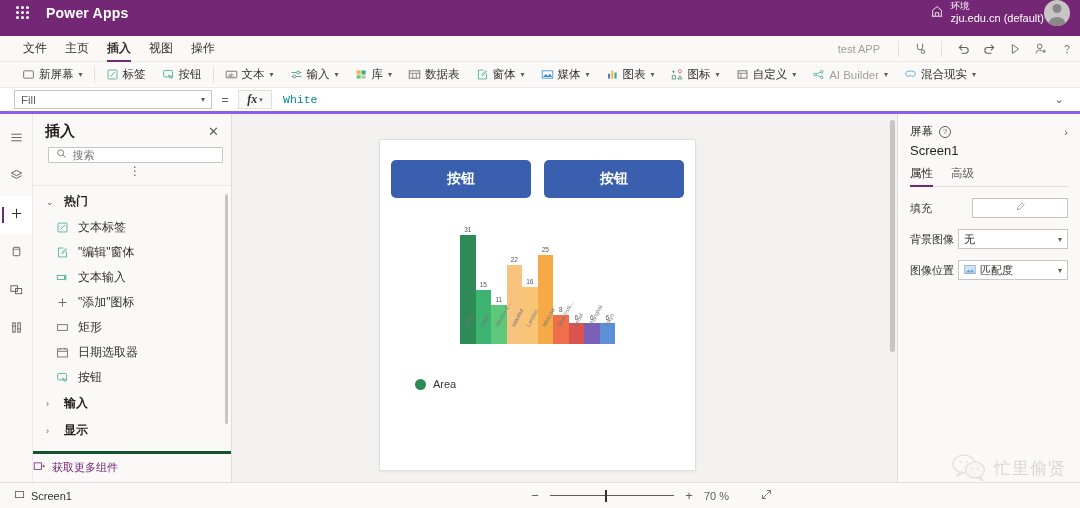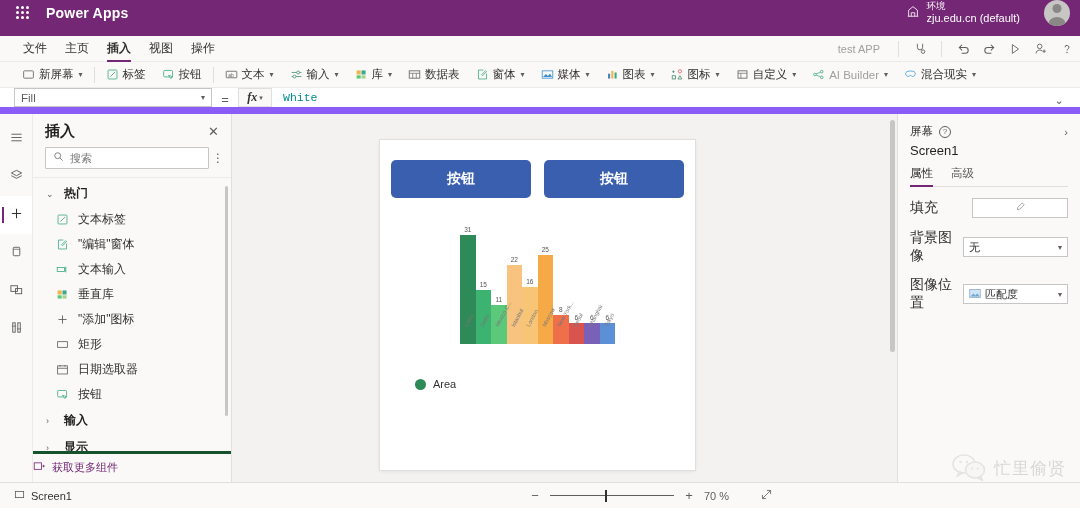--- a/index.html
+++ b/index.html
@@ -15,21 +15,21 @@
   
   .topbar {
     height: 36px; background: #742774; display: flex; align-items: center;
     padding: 0 10px 11px 8px; color: #fff;
   }
   .waffle { width: 28px; height: 36px; display:flex; align-items:center; justify-content:center; cursor:pointer; }
   .waffle .grid { display: grid; grid-template-columns: repeat(3, 3px); grid-template-rows: repeat(3, 3px); gap: 2px; }
   .waffle .grid i { width: 3px; height: 3px; background: #fff; border-radius: 50%; display:block; }
   .brand { font-size: 14px; font-weight: bold; margin-left: 10px; letter-spacing: .2px; }
   .topbar .spacer { flex: 1; }
-  .envblock { display:flex; align-items:center; gap:6px; margin-right: 24px; }
+  .envblock { display:flex; align-items:center; gap:6px; margin-right: 0; }
   .env-icon { font-size: 13px; opacity: .95; }
   .envtext { line-height: 1.15; }
   .envtext .l1 { font-size: 9.5px; opacity: .95; }
   .envtext .l2 { font-size: 11px; }
   .avatar {
     width: 26px; height: 26px; border-radius: 50%;
     background: #c8c6c4; position: relative; overflow: hidden; cursor: pointer;
   }
   .avatar::before { content:''; position:absolute; left:50%; top:4px; transform:translateX(-50%); width:9px; height:9px; border-radius:50%; background:#8a8886; }
   .avatar::after { content:''; position:absolute; left:50%; bottom:-4px; transform:translateX(-50%); width:17px; height:13px; border-radius:50% 50% 0 0; background:#8a8886; }
@@ -58,22 +58,22 @@
   .rb { display: flex; align-items: center; gap: 4px; padding: 2px 8px; cursor: pointer; white-space: nowrap; color:#323130; }
   .rb .cap { color: #323130; }
   .rb.dim .cap { color: #a19f9d; }
   .rb .chev { color:#605e5c; font-size: 8px; margin-left: 1px; }
   .rb-sep { width: 1px; height: 16px; background: #e1dfdd; margin: 0 3px; }
   .ic { width: 13px; height: 13px; display:inline-flex; align-items:center; justify-content:center; }
   .ic svg { display:block; }
 
   
   .fbar {
-    height: 26px; background: #fff; display: flex; align-items: flex-end; gap: 0;
-    padding: 0 10px 0 14px; border-bottom: 7px solid #8b5cf6;
+    height: 26px; background: #fff; display: flex; align-items: center; gap: 0;
+    padding: 0 10px 0 14px; border-bottom: 3px solid #8b5cf6;
   }
   .propsel {
     width: 198px; height: 19px; border: 1px solid #c8c6c4; background:#fff;
     display:flex; align-items:center; padding: 0 6px; font-size: 11.5px; color:#605e5c;
     justify-content: space-between; cursor:pointer;
   }
   .propsel .chv { font-size: 8px; color:#605e5c; }
   .eq { width: 26px; text-align: center; color: #605e5c; font-size: 13px; }
   .fxbox {
     width: 34px; height: 19px; border:1px solid #e1dfdd; background:#faf9f8;
@@ -97,21 +97,21 @@
     height: 38px; display:flex; align-items:center; justify-content:center; position: relative; cursor: pointer; color:#605e5c;
   }
   .rail-item.active { background:#fff; }
   .rail-item.active::before { content:''; position:absolute; left:2px; top:11px; bottom:11px; width:2px; background:#742774; }
 
   
   .panel { width: 199px; background: #faf9f8; border-right: 1px solid #e1dfdd; display:flex; flex-direction: column; }
   .panel-head { display:flex; align-items:center; justify-content: space-between; padding: 8px 10px 4px 12px; }
   .panel-title { font-size: 15px; font-weight: bold; color:#201f1e; }
   .panel-close { color:#605e5c; font-size: 13px; cursor:pointer; padding: 0 2px; }
-  .srchrow { display:flex; align-items:center; gap:2px; padding: 2px 6px 8px 12px; }
+  .srchrow { display:flex; align-items:center; gap:2px; padding: 2px 6px 8px 12px; flex-direction: column; }
   .srch {
     flex:1; height: 22px; border:1px solid #c8c6c4; background:#fff; display:flex; align-items:center;
     gap: 6px; padding: 0 7px; border-radius: 1px;
   }
   .srch input { border:0; outline:0; font-size: 11px; color:#605e5c; width: 100%; font-family: inherit; background:transparent; }
   .kebab { width: 14px; text-align:center; color:#605e5c; cursor:pointer; font-size: 12px; letter-spacing: 0; line-height: 1; }
   .list { flex: 1; overflow: hidden; position: relative; border-top: 1px solid #edebe9; padding-top: 2px; }
   .grp { display:flex; align-items:center; gap:8px; padding: 5px 10px 5px 13px; cursor: pointer; }
   .grp .cv { color:#605e5c; font-size: 9px; width: 10px; display:inline-block; }
   .grp .gl { font-weight: bold; font-size: 12px; color:#201f1e; }
@@ -154,21 +154,21 @@
   .prop-head { display:flex; align-items:center; justify-content: space-between; }
   .prop-head-l { display:flex; align-items:center; gap: 6px; font-size: 11.5px; color:#323130; }
   .help-c { width: 12px; height: 12px; border: 1px solid #605e5c; border-radius: 50%; font-size: 8px; color:#605e5c; display:inline-flex; align-items:center; justify-content:center; }
   .prop-collapse { color:#605e5c; font-size: 11px; cursor:pointer; }
   .prop-name { font-size: 13px; color:#201f1e; margin: 4px 0 8px 0; }
   .ptabs { display:flex; gap: 18px; border-bottom: 1px solid #e1dfdd; }
   .ptab { font-size: 11.5px; padding-bottom: 5px; cursor:pointer; color:#605e5c; position:relative; }
   .ptab.active { color:#201f1e; }
   .ptab.active::after { content:''; position:absolute; left:0; right:0; bottom:-1px; height:2px; background:#742774; }
   .prow { display:flex; align-items:center; justify-content: space-between; margin-top: 11px; }
-  .plabel { font-size: 14px; color:#323130; }
+  .plabel { font-size: 11px; color:#323130; }
   .swatch { width: 96px; height: 20px; border: 1px solid #c8c6c4; background:#fff; display:flex; align-items:center; justify-content:center; cursor:pointer; }
   .dd { width: 110px; height: 20px; border: 1px solid #c8c6c4; background:#fff; display:flex; align-items:center; justify-content: space-between; padding: 0 5px; font-size: 11px; color:#323130; cursor:pointer; }
   .dd .ddl { display:flex; align-items:center; gap:4px; }
   .dd .chv { font-size: 8px; color:#605e5c; }
 
   
   .status {
     position:absolute; left:0; right:0; bottom:0; height: 26px; background:#faf9f8;
     border-top: 1px solid #e1dfdd; display:flex; align-items:center; padding: 0 12px 0 0;
   }
@@ -512,31 +512,20 @@
           <span>"编辑"窗体</span>
         </div>
         <div class="li">
           <span class="ic">
               <svg width="13" height="13" viewBox="0 0 16 16">
                 <rect x="1.5" y="5.5" width="9" height="5" fill="none" stroke="#3caa8a" stroke-width="1"></rect>
                 <path d="M12 4.5v7" stroke="#3caa8a" stroke-width="1.2"></path>
               </svg>
             </span>
           <span>文本输入</span>
-        </div>
-        <div class="li">
-          <span class="ic">
-              <svg width="13" height="13" viewBox="0 0 16 16">
-                <rect x="2" y="3" width="5" height="5" fill="#f0b54b"></rect>
-                <rect x="8" y="3" width="5" height="5" fill="#3caa8a"></rect>
-                <rect x="2" y="9" width="5" height="4" fill="#5cc97a"></rect>
-                <rect x="8" y="9" width="5" height="4" fill="#a9d18e"></rect>
-              </svg>
-            </span>
-          <span>垂直库</span>
         </div>
         <div class="li">
           <span class="ic">
               <svg width="13" height="13" viewBox="0 0 16 16">
                 <path d="M8 3v10M3 8h10" stroke="#605e5c" stroke-width="1.1"></path>
               </svg>
             </span>
           <span>"添加"图标</span>
         </div>
         <div class="li">

